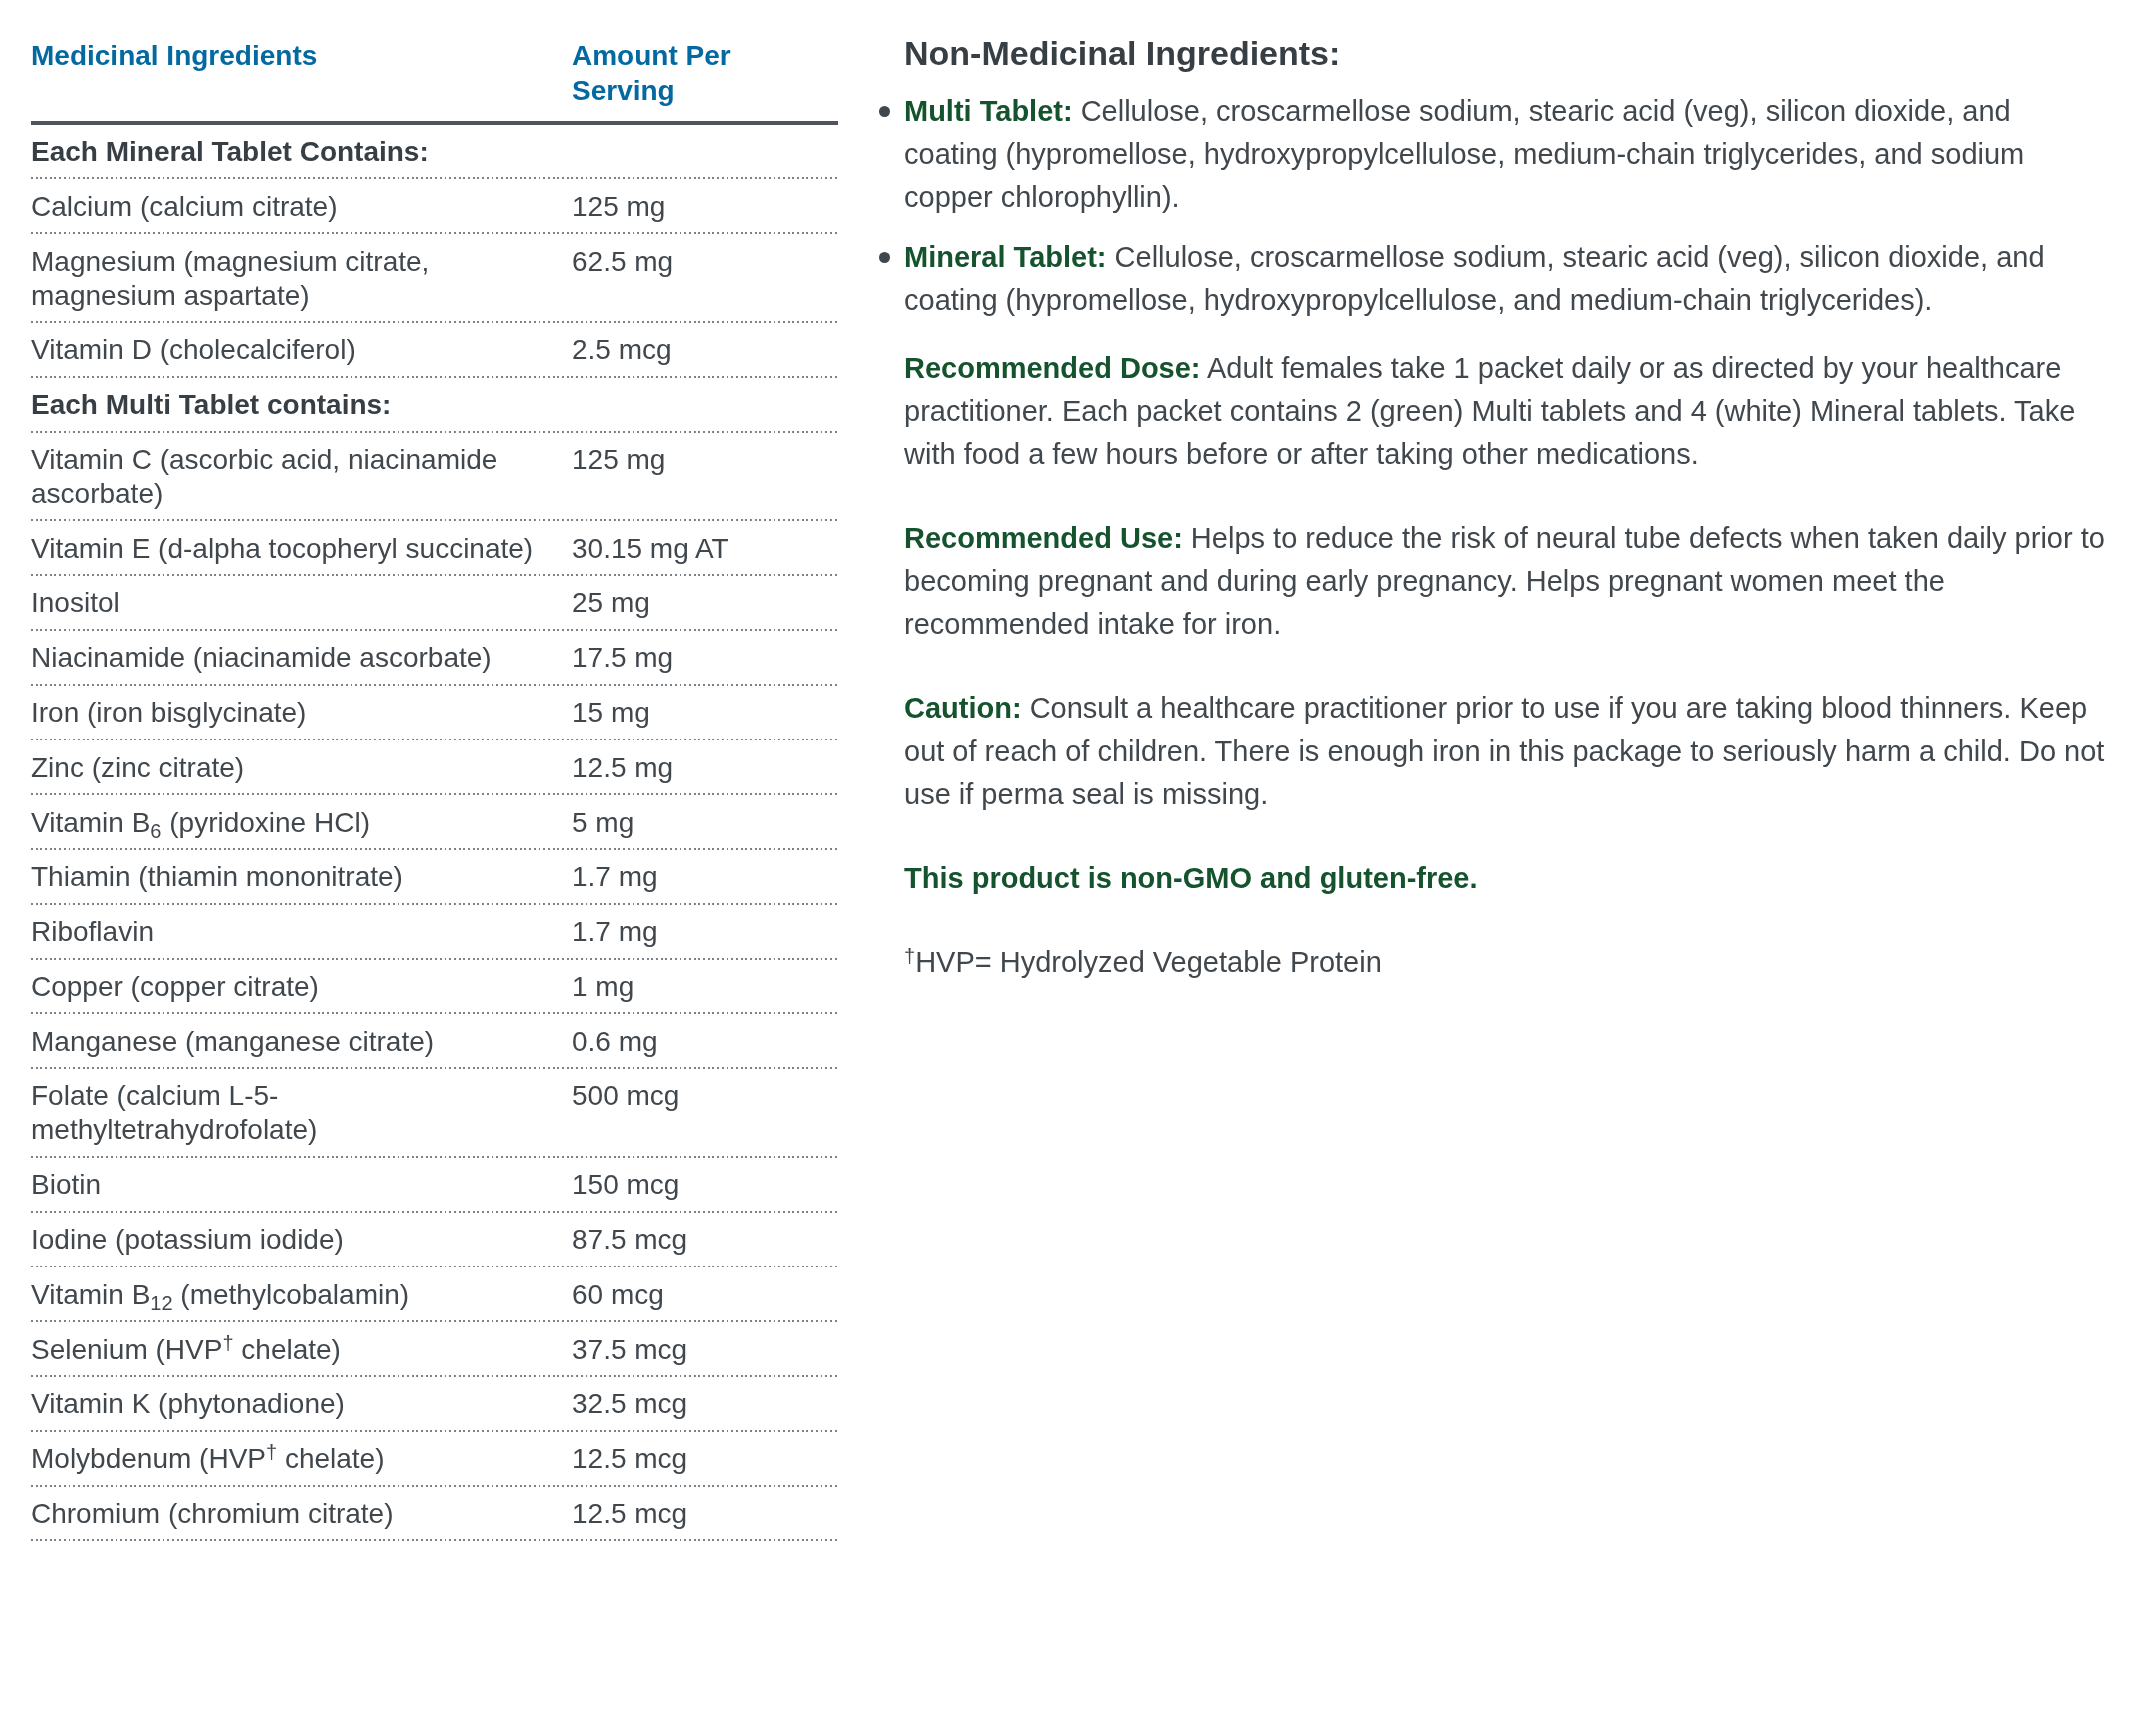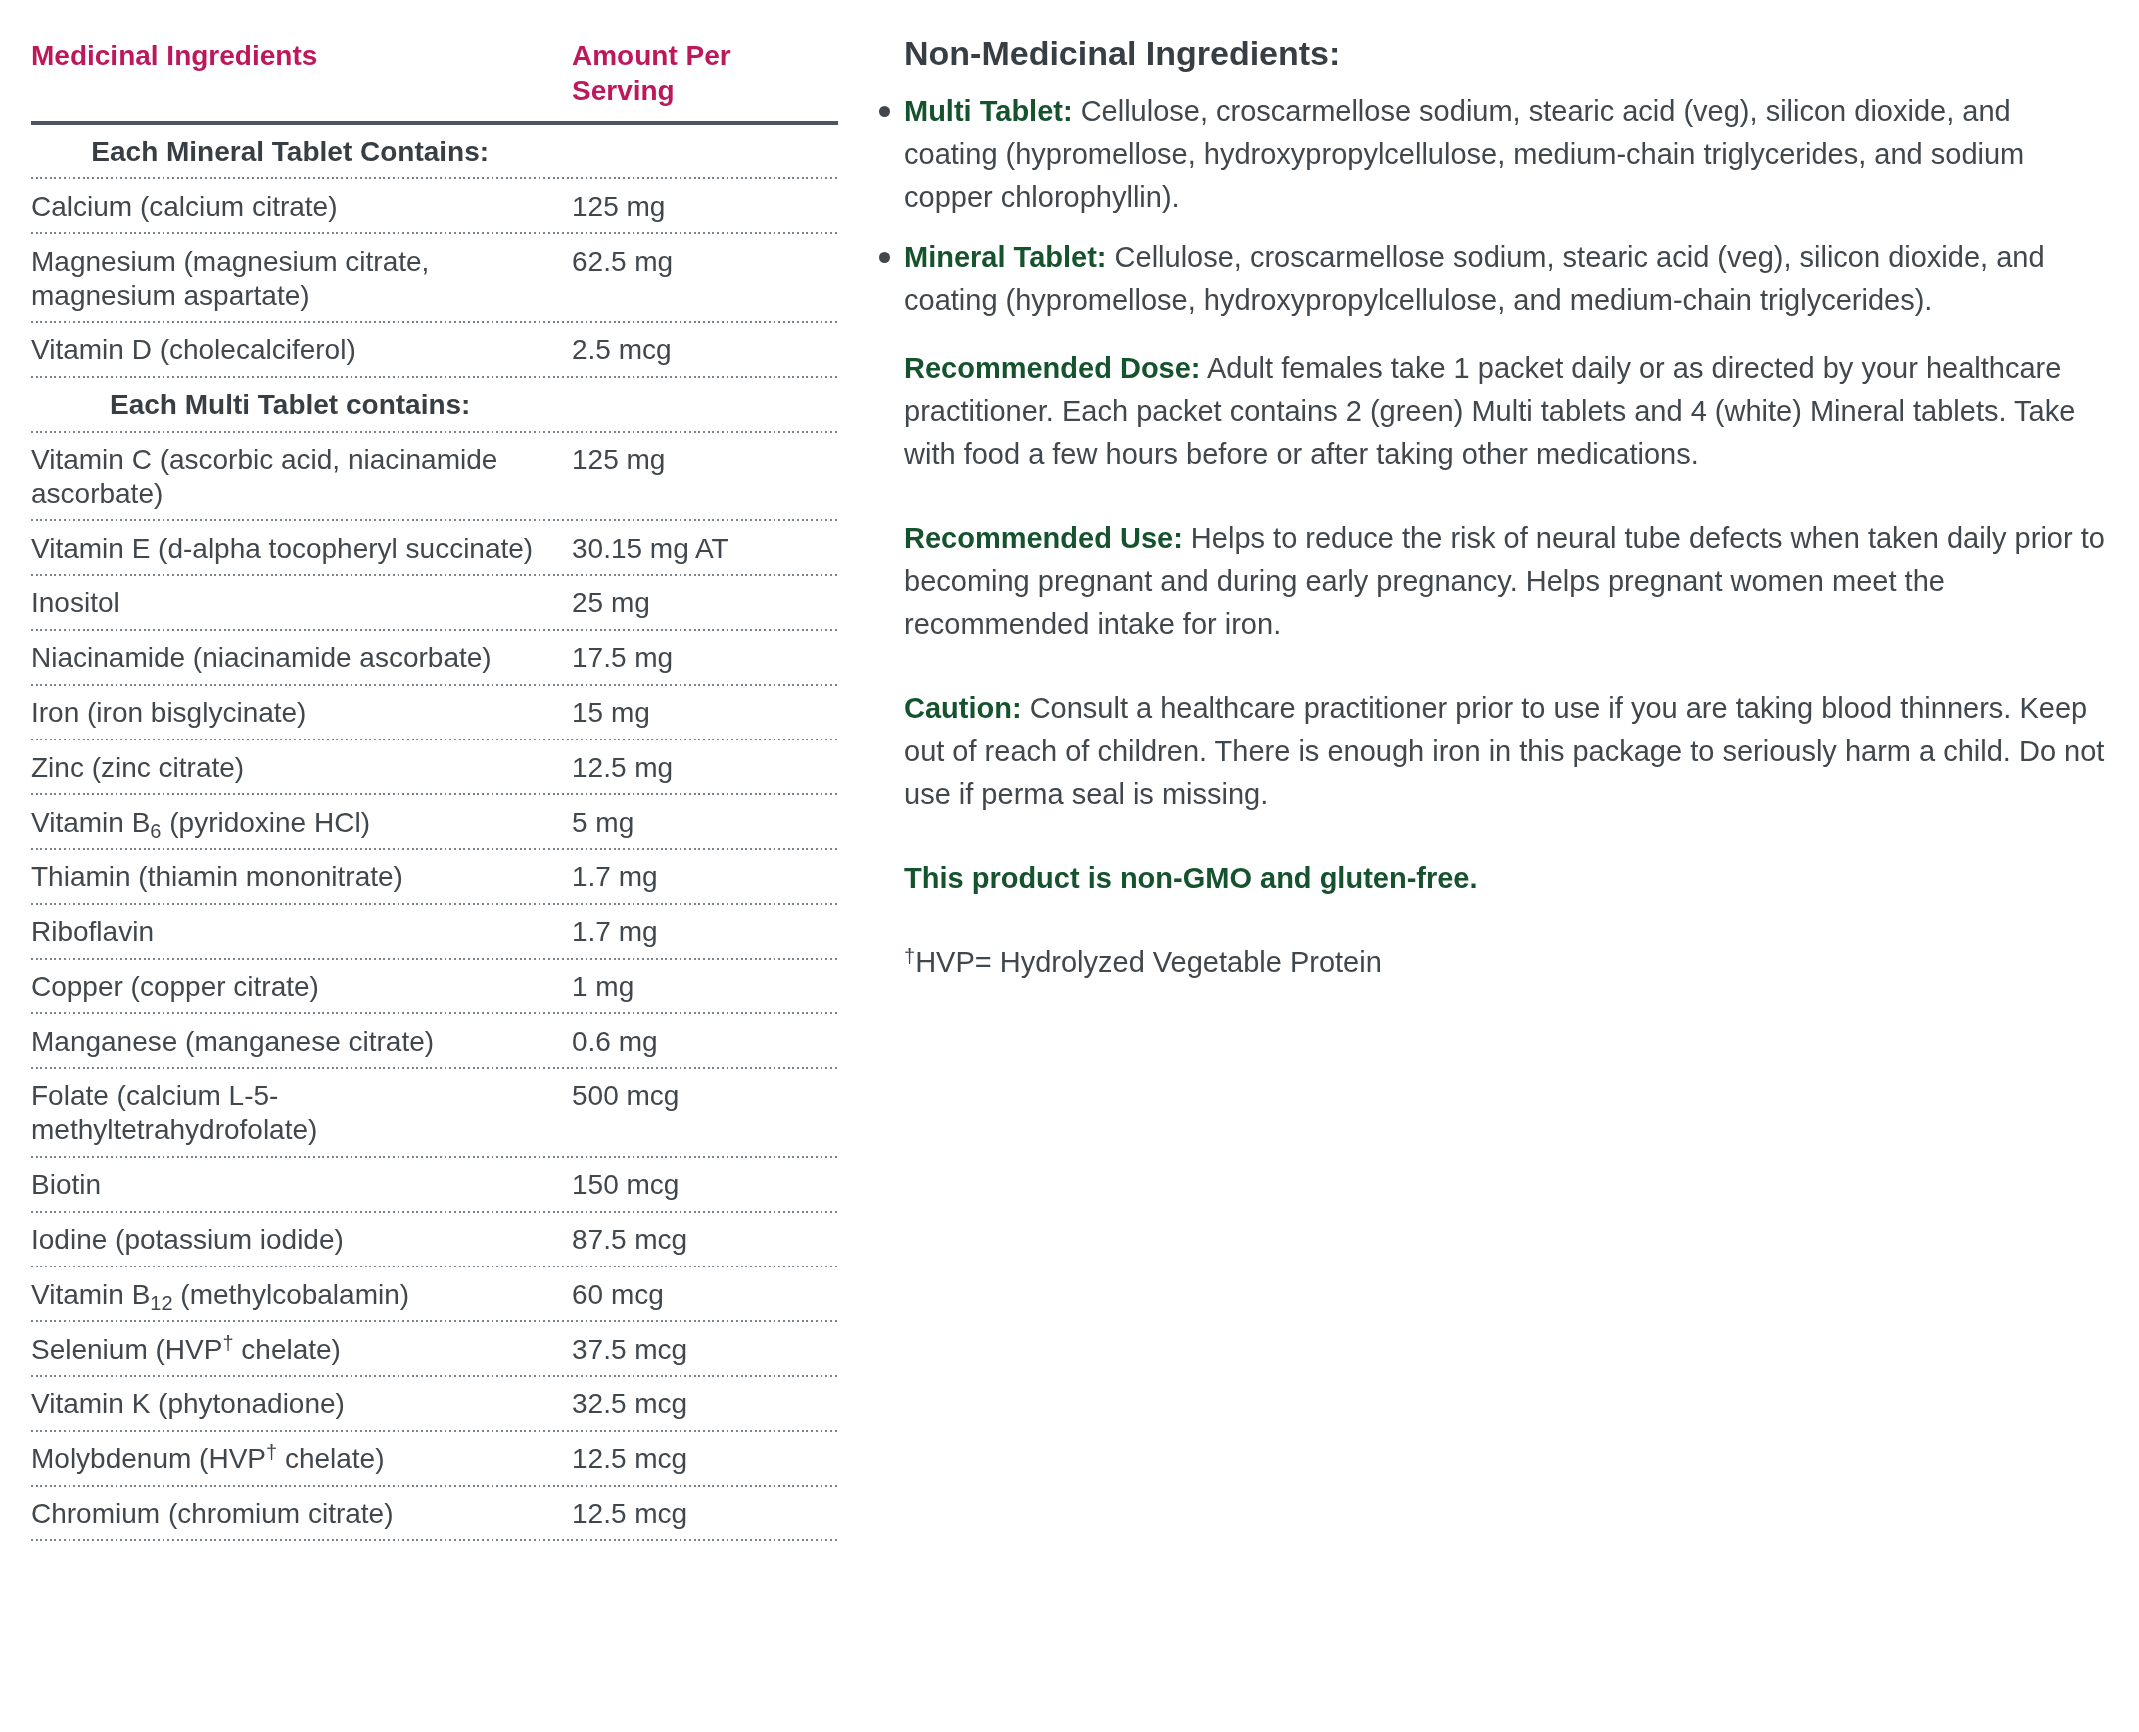--- a/index.html
+++ b/index.html
@@ -20,21 +20,21 @@
 
   
   .ing-table { width: 807px; flex: none; }
   .thead {
     display: flex;
     border-bottom: 4.7px solid #4d565e;
     padding: 5.6px 0 13px 0;
     font-weight: bold;
     font-size: 28px;
     line-height: 35px;
-    color: #be185d;
+    color: #0369a1;
   }
   .thead .c1 { flex: 1; }
   .thead .c2 { width: 266px; flex: none; }
   .thead .c2 span { display: inline-block; max-width: 193px; }
 
   .trow {
     display: flex;
     font-size: 28px;
     line-height: 34px;
     padding: 10.4px 0 10.4px 0;
@@ -42,21 +42,21 @@
   }
   .trow::after {
     content: "";
     position: absolute;
     left: 0; right: 0; bottom: 0;
     height: 1.9px;
     background: repeating-linear-gradient(90deg, #79838b 0 1.9px, transparent 1.9px 4.7px);
   }
   .trow .name { flex: 1; padding-right: 22.6px; }
   .trow .amt  { width: 266px; flex: none; }
-  .trow.section .name { font-weight: bold; color: #373e44; text-align: center; }
+  .trow.section .name { font-weight: bold; color: #373e44; }
 
   sub.pp { font-size: 20px; line-height: 0; vertical-align: -5.6px; }
   sup.pp { font-size: 20px; line-height: 0; vertical-align: 9.4px; }
 
   
   .rightcol {
     margin-left: 40px;
     width: 1234px;
     font-size: 29px;
     line-height: 43px;

